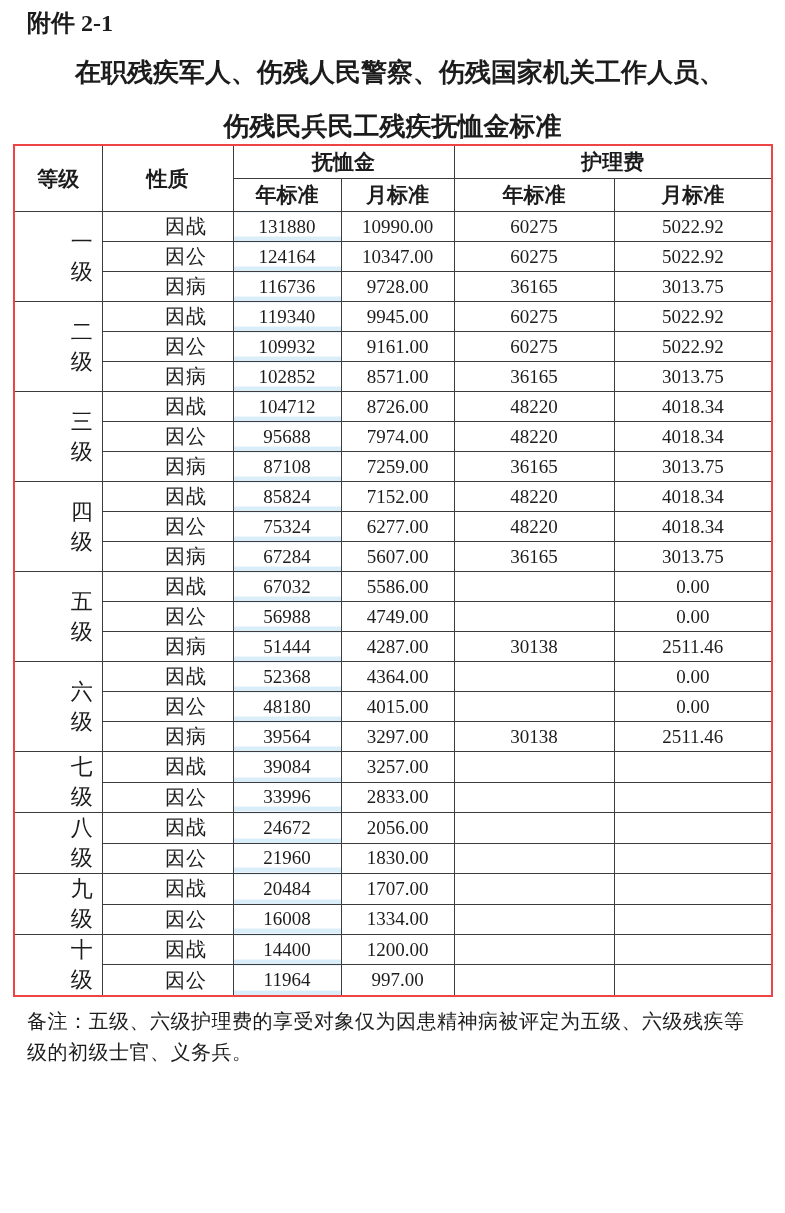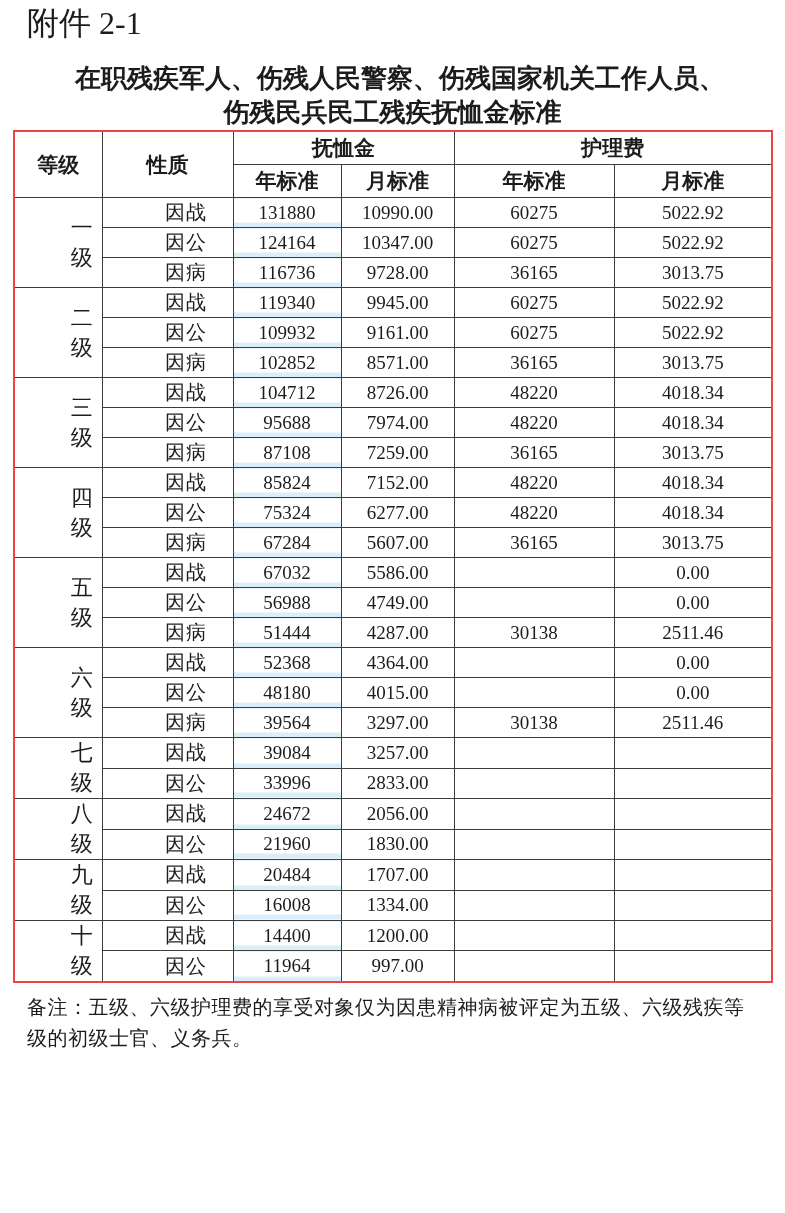--- a/index.html
+++ b/index.html
@@ -14,40 +14,40 @@
     color: #1c1c1c;
     overflow: hidden;
   }
   .page {
     position: relative;
     width: 785px;
     height: 1213px;
   }
   .attachment-label {
     margin: 8px 16px 0 27px;
-    font-size: 32px;
-    font-weight: normal;
+    font-size: 24px;
+    font-weight: bold;
     line-height: 30px;
   }
   .doc-title {
     margin-top: 16px;
     text-align: center;
     font-size: 30px;
     font-weight: bold;
     line-height: 40px;
     letter-spacing: 1px;
   }
   .doc-subtitle {
     text-align: center;
     font-size: 26px;
     font-weight: bold;
     line-height: 34px;
   }
-  .doc-subtitle.line1 { margin-top: 24px; padding-left: 15px; }
-  .doc-subtitle.line2 { }
+  .doc-subtitle.line1 { margin-top: 18px; padding-left: 15px; }
+  .doc-subtitle.line2 { margin-top: 20px; }
   .exec-period {
     margin-top: 18px;
     text-align: center;
     font-size: 18px;
     line-height: 26px;
     letter-spacing: 0.5px;
   }
   .unit-note {
     margin: 25px 22px 9px 0;
     text-align: right;

